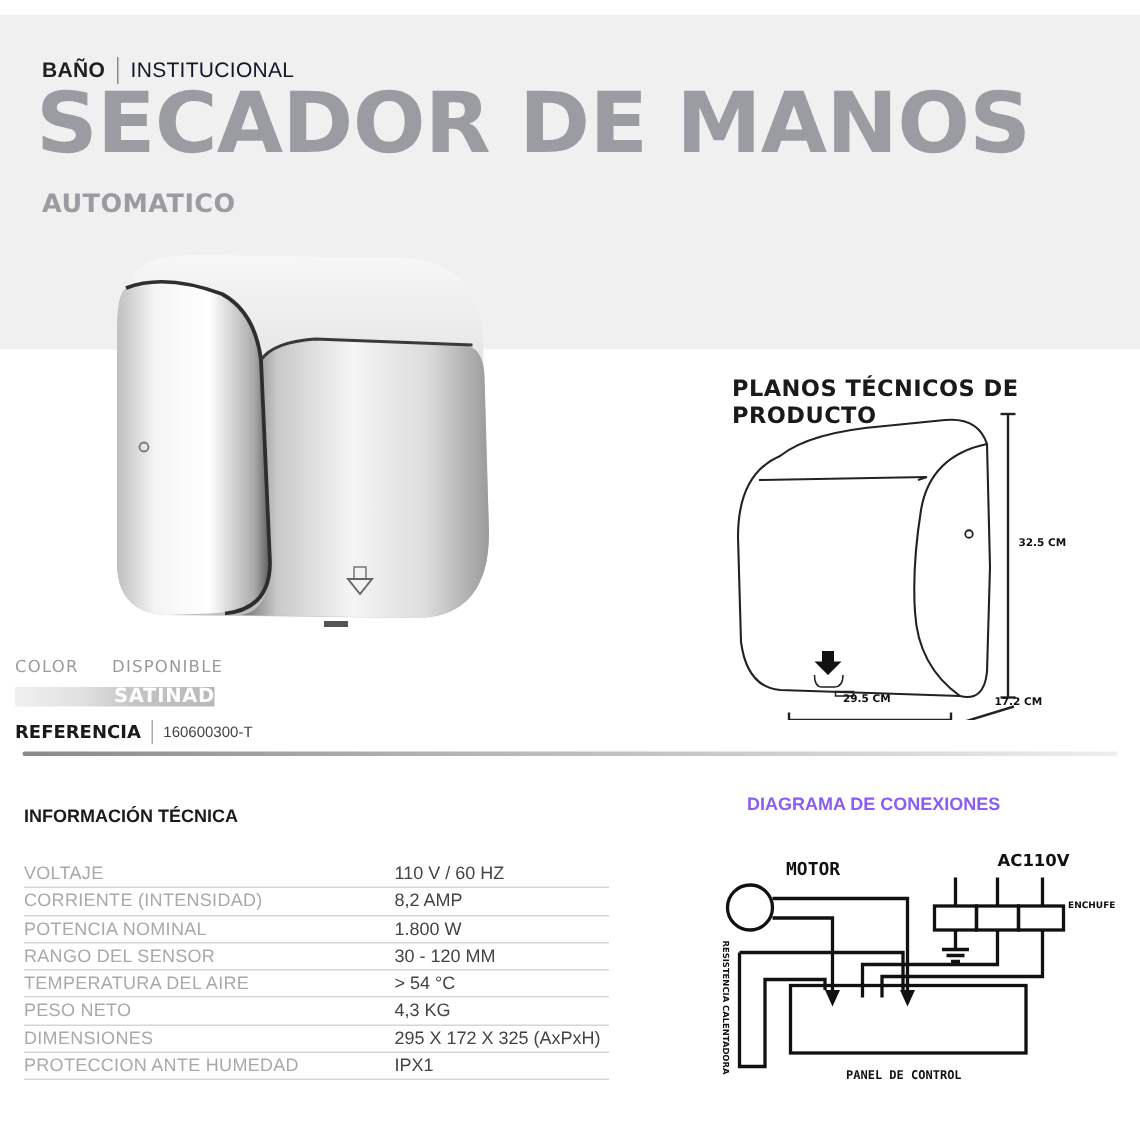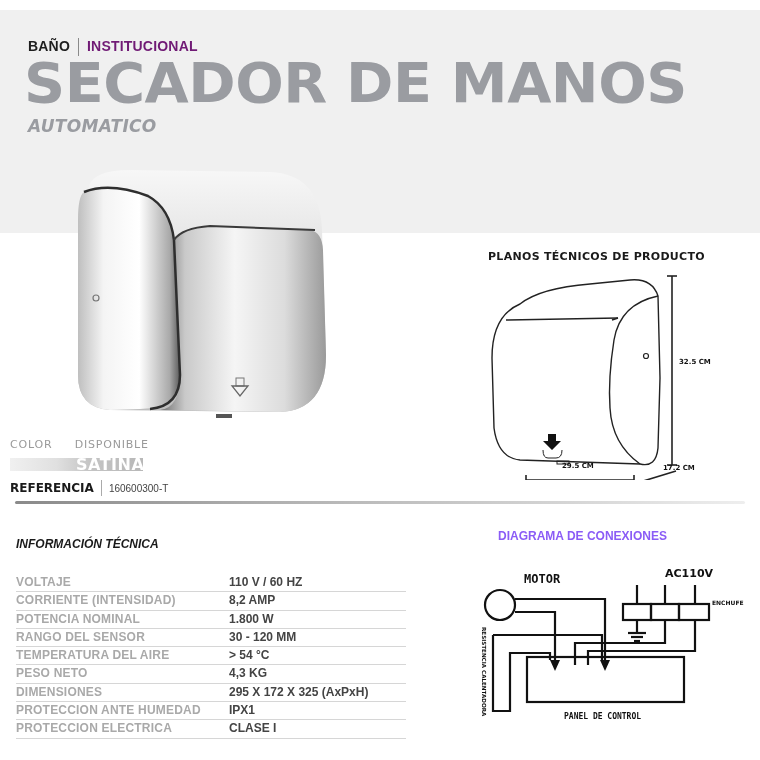--- a/index.html
+++ b/index.html
@@ -4,44 +4,44 @@
 <style>
   html, body { margin:0; padding:0; background:#ffffff; }
   body { width:760px; height:760px; position:relative; overflow:hidden; font-family:"Liberation Sans", sans-serif; color:#1a1a1a; }
   .abs { position:absolute; }
 
   .banner { left:0; top:10px; width:760px; height:223px; background:#f0f0f0; }
 
   .crumb { left:28px; top:38px; font-size:14px; letter-spacing:0.2px; display:flex; }
   .crumb .cat { font-weight:bold; color:#1e1e1e; }
   .crumb .sep { display:inline-block; width:1px; height:18px; background:#8a8a8a; margin:0 8px; }
-  .crumb .sub { color:#701a75; font-weight:bold; }
+  .crumb .sub { color:#0f172a; font-weight:normal; }
 
   .title { left:24px; top:52px; font-size:56px; font-weight:900; color:#9a9ca1; letter-spacing:-0.5px; line-height:62px; font-family:"DejaVu Sans", sans-serif; transform:scaleX(1.02); transform-origin:left; }
-  .subtitle { left:28px; top:116px; font-size:17px; font-weight:bold; color:#9a9ca1; font-family:"DejaVu Sans", sans-serif; letter-spacing:0.3px;font-style:italic; }
+  .subtitle { left:28px; top:126px; font-size:17px; font-weight:bold; color:#9a9ca1; font-family:"DejaVu Sans", sans-serif; letter-spacing:0.3px; }
 
   .photo { left:70px; top:160px; width:262px; height:262px; }
 
   .color-row { left:10px; top:438px; font-size:11px; color:#9a9a9a; letter-spacing:0.8px; font-family:"DejaVu Sans", sans-serif; }
   .color-row span { margin-right:18px;text-align:center; }
   .swatch { left:10px; top:458px; width:133px; height:13px; background:linear-gradient(90deg,#f0f0f0 0%, #e0e0e0 35%, #c4c4c4 60%, #b8b8b8 100%); }
-  .swatch-label { left:76px; top:458px; width:64px; height:13px; line-height:13px; font-size:16px; font-weight:bold; color:#ffffff; text-align:center; letter-spacing:0.5px; font-family:"DejaVu Sans", sans-serif; }
+  .swatch-label { left:76px; top:458px; width:64px; height:13px; line-height:13px; font-size:13px; font-weight:bold; color:#ffffff; text-align:center; letter-spacing:0.5px; font-family:"DejaVu Sans", sans-serif; }
   .ref { left:10px; top:480px; display:flex; align-items:center; font-size:12px; }
   .ref .lbl { font-weight:bold; color:#1a1a1a; font-family:"DejaVu Sans", sans-serif; }
   .ref .bar { width:1px; height:16px; background:#aaa; margin:0 7px; }
   .ref .val { font-size:10px; color:#444; }
 
   .divider { left:15px; top:501px; width:730px; height:3px; background:linear-gradient(90deg,#8a8a8a 0%, #b5b5b5 40%, #d4d4d4 75%, #eeeeee 100%); border-radius:2px; }
 
-  .planos-title { left:488px; top:250px; font-size:11px; font-weight:bold; letter-spacing:0.3px; color:#1a1a1a; font-family:"DejaVu Sans", sans-serif; }
+  .planos-title { left:488px; top:250px; font-size:15px; font-weight:bold; letter-spacing:0.3px; color:#1a1a1a; font-family:"DejaVu Sans", sans-serif; }
   .planos-svg { left:480px; top:268px; width:240px; height:212px; }
 
-  .info-title { left:16px; top:537px; font-size:12px; font-weight:bold; color:#1a1a1a;font-style:italic; }
+  .info-title { left:16px; top:537px; font-size:12px; font-weight:bold; color:#1a1a1a; }
   .spec-table { left:16px; top:574px; width:390px; }
-  .spec-row { display:flex; height:17.3px; line-height:17px; border-bottom:1px solid #d6d6d6; font-size:12px; font-weight:bold; }
+  .spec-row { display:flex; height:17.3px; line-height:17px; border-bottom:1px solid #d6d6d6; font-size:12px; font-weight:normal;gap:34px; }
   .spec-row .k { width:213px; color:#a9a9a9; letter-spacing:0.2px; white-space:nowrap; }
   .spec-row .v { color:#444; white-space:nowrap; }
 
   .diag-title { left:498px; top:529px; font-size:12px; font-weight:bold; color:#8b5cf6; }
   .diag-svg { left:460px; top:555px; width:300px; height:180px; }
 </style>
 </head>
 <body>
 
 <div class="abs banner"></div>
@@ -157,24 +157,20 @@
       <span class="v">4,3 KG</span>
     </div>
   <div class="spec-row">
       <span class="k">DIMENSIONES</span>
       <span class="v">295 X 172 X 325 (AxPxH)</span>
     </div>
   <div class="spec-row">
       <span class="k">PROTECCION ANTE HUMEDAD</span>
       <span class="v">IPX1</span>
     </div>
-  <div class="spec-row">
-      <span class="k">PROTECCION ELECTRICA</span>
-      <span class="v">CLASE I</span>
-    </div>
 </div>
 
 <div class="abs diag-title">DIAGRAMA DE CONEXIONES</div>
 <svg class="abs diag-svg" viewBox="0 0 300 180">
   <g fill="none" stroke="#111" stroke-width="2.2">
     <circle cx="40" cy="50" r="15"></circle>
 
     <path d="M55,44 L145,44 L145,105"></path>
     <path d="M55,57 L95,57 L95,105"></path>
 

